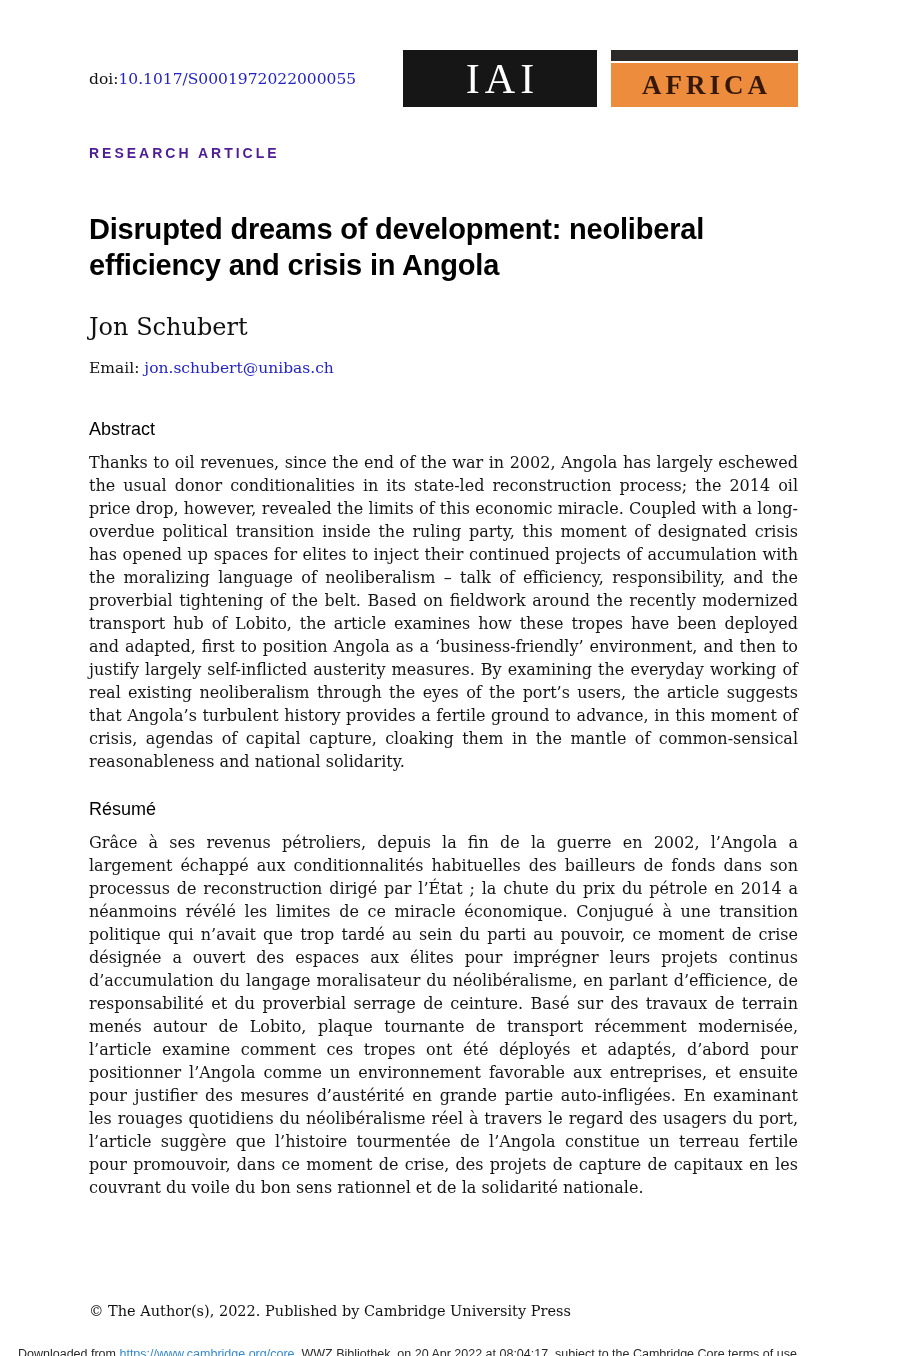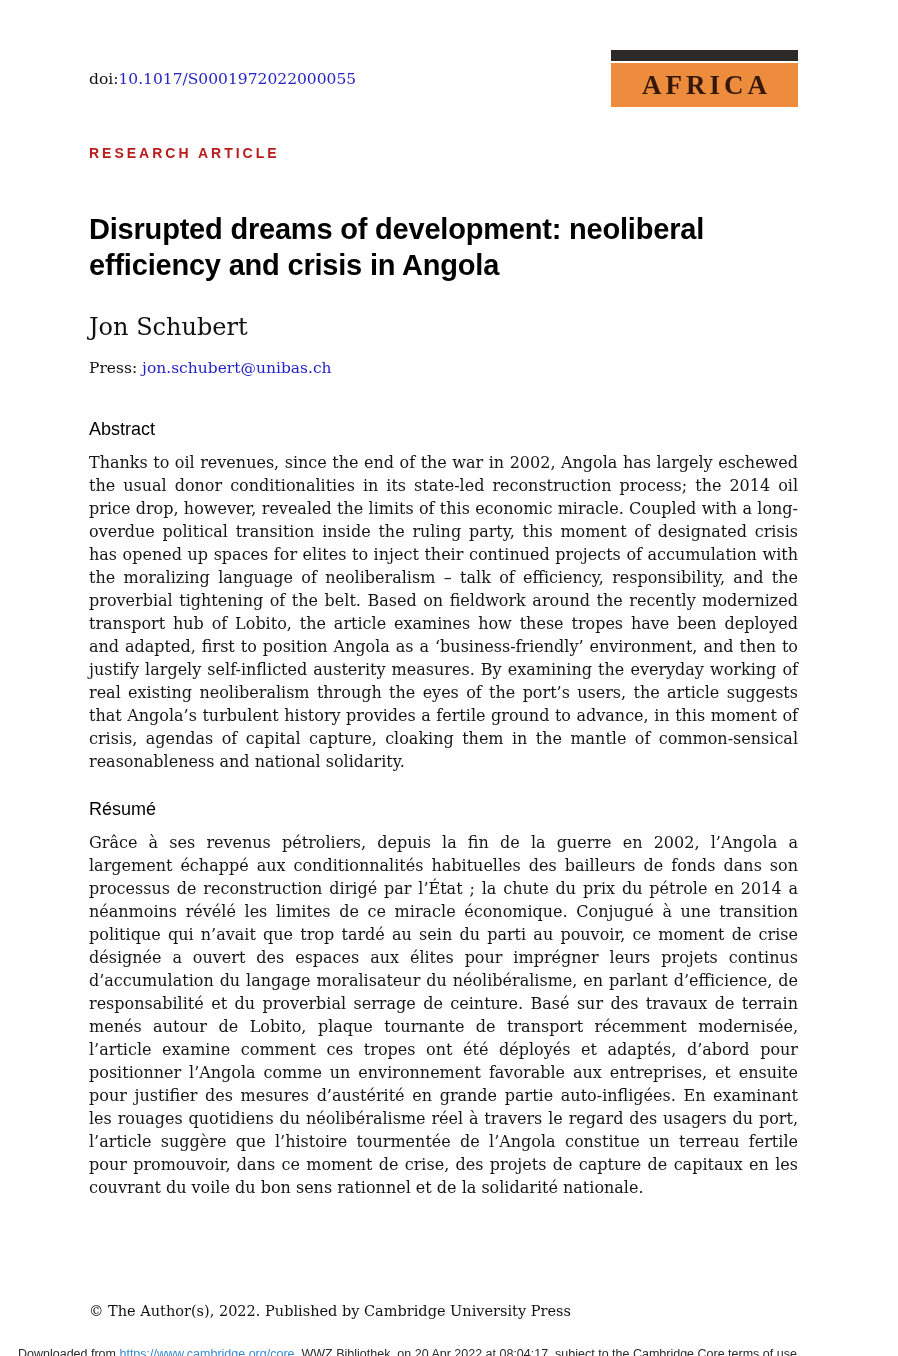--- a/index.html
+++ b/index.html
@@ -75,21 +75,21 @@
     padding-left: 4px;
   }
 
   
   .kicker {
     margin-top: 38px;
     font-family: "Liberation Sans", sans-serif;
     font-weight: bold;
     font-size: 14px;
     letter-spacing: 3px;
-    color: #b91c1c;
+    color: #4c1d95;
   }
   .page-title {
     margin-top: 50px;
     font-family: "Liberation Sans", sans-serif;
     font-weight: bold;
     font-size: 29px;
     line-height: 36px;
     color: #000;
     letter-spacing: -0.2px;
   }
@@ -153,37 +153,40 @@
 
 <div class="page">
   <div class="content">
 
     <div class="header-row">
       <div class="journal-info">
         <div class="doi-line"><span>doi:</span><a class="doi-link" href="#">10.1017/S0001972022000055</a></div>
       </div>
 
       <div class="logos">
+        <div class="logo-iai">
+          <span>IAI</span>
+        </div>
         <div class="logo-africa">
           <div class="bar"></div>
           <div class="field">
             <span>AFRICA</span>
           </div>
         </div>
       </div>
     </div>
 
     <div class="kicker">RESEARCH ARTICLE</div>
 
     <h1 class="page-title">Disrupted dreams of development: neoliberal efficiency and crisis in Angola</h1>
 
     <div class="author-name">Jon Schubert</div>
 
     <div class="affiliation-block">
-      <div><span>Press: </span><a class="email-link" href="#">jon.schubert@unibas.ch</a></div>
+      <div><span>Email: </span><a class="email-link" href="#">jon.schubert@unibas.ch</a></div>
     </div>
 
     <h2 class="section-heading abstract-heading">Abstract</h2>
     <p class="section-text">Thanks to oil revenues, since the end of the war in 2002, Angola has largely eschewed the usual donor conditionalities in its state-led reconstruction process; the 2014 oil price drop, however, revealed the limits of this economic miracle. Coupled with a long-overdue political transition inside the ruling party, this moment of designated crisis has opened up spaces for elites to inject their continued projects of accumulation with the moralizing language of neoliberalism – talk of efficiency, responsibility, and the proverbial tightening of the belt. Based on fieldwork around the recently modernized transport hub of Lobito, the article examines how these tropes have been deployed and adapted, first to position Angola as a ‘business-friendly’ environment, and then to justify largely self-inflicted austerity measures. By examining the everyday working of real existing neoliberalism through the eyes of the port’s users, the article suggests that Angola’s turbulent history provides a fertile ground to advance, in this moment of crisis, agendas of capital capture, cloaking them in the mantle of common-sensical reasonableness and national solidarity.</p>
 
     <h2 class="section-heading resume-heading">Résumé</h2>
     <p class="section-text">Grâce à ses revenus pétroliers, depuis la fin de la guerre en 2002, l’Angola a largement échappé aux conditionnalités habituelles des bailleurs de fonds dans son processus de reconstruction dirigé par l’État ; la chute du prix du pétrole en 2014 a néanmoins révélé les limites de ce miracle économique. Conjugué à une transition politique qui n’avait que trop tardé au sein du parti au pouvoir, ce moment de crise désignée a ouvert des espaces aux élites pour imprégner leurs projets continus d’accumulation du langage moralisateur du néolibéralisme, en parlant d’efficience, de responsabilité et du proverbial serrage de ceinture. Basé sur des travaux de terrain menés autour de Lobito, plaque tournante de transport récemment modernisée, l’article examine comment ces tropes ont été déployés et adaptés, d’abord pour positionner l’Angola comme un environnement favorable aux entreprises, et ensuite pour justifier des mesures d’austérité en grande partie auto-infligées. En examinant les rouages quotidiens du néolibéralisme réel à travers le regard des usagers du port, l’article suggère que l’histoire tourmentée de l’Angola constitue un terreau fertile pour promouvoir, dans ce moment de crise, des projets de capture de capitaux en les couvrant du voile du bon sens rationnel et de la solidarité nationale.</p>
 
   </div>
 

